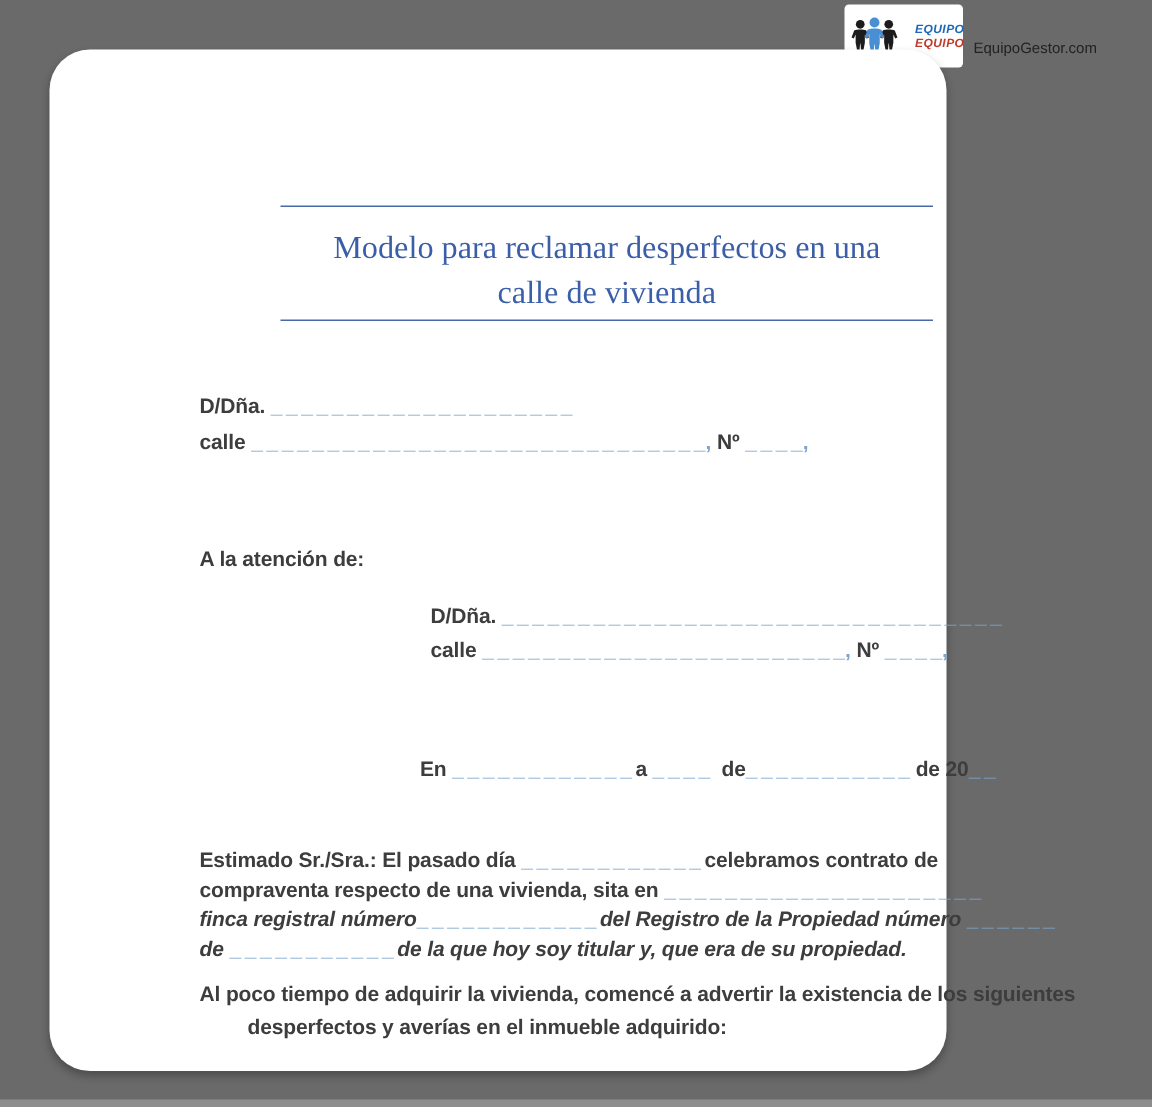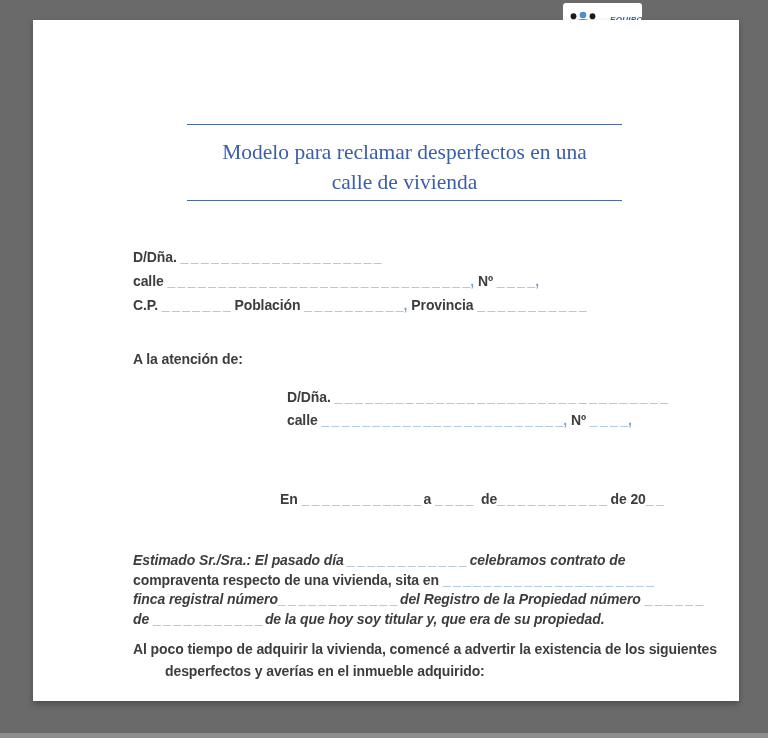--- a/index.html
+++ b/index.html
@@ -20,22 +20,22 @@
   .logo-text { display: flex; flex-direction: column; line-height: 9px;
     font-style: italic; font-weight: bold; font-size: 8px; letter-spacing: .3px; }
   .logo-equipo { color: var(--logo-blue, #1d67b8); }
   .logo-gestor { color: var(--logo-red, #c0392b); }
   .site-label {
     position: absolute; left: 649px; top: 20px; height: 26px; line-height: 26px;
     font-size: 10px; color: var(--site-text, #222222); cursor: pointer;
   }
   
   .page {
-    position: absolute; left: 33px; top: 20px; width: 706px; height: 681px;
-    background: #ffffff; box-shadow: 0 3px 6px rgba(0,0,0,.28);
+    position: absolute; left: 33px; top: 33px; width: 598px; height: 681px;
+    background: #ffffff; box-shadow: 0 3px 6px rgba(0,0,0,.28); border-radius: 27px;
   }
   .rule { position: absolute; left: 154px; width: 435px; height: 0;
     border-top: 1.4px solid var(--rule-blue, #4a69a8); }
   .rule-top { top: 104px; }
   .rule-bottom { top: 180px; }
   .doc-title {
     position: absolute; left: 154px; top: 117px; width: 435px; margin: 0;
     text-align: center; font-family: "Liberation Serif", "DejaVu Serif", serif;
     font-weight: normal; font-size: 21.5px; line-height: 30px;
     color: var(--title-blue, #3b5ea8);
@@ -48,21 +48,21 @@
   .dash { color: var(--dash-blue, #7ea6cd); word-spacing: -1.5px; letter-spacing: 0; }
   .bi { font-style: italic; }
   .sender-1 { left: 100px; top: 229px; }
   .sender-2 { left: 100px; top: 253px; }
   .sender-3 { left: 100px; top: 277px; }
   .attention { left: 100px; top: 331px; text-align: right; }
   .rec-1 { left: 254px; top: 369px; }
   .rec-2 { left: 254px; top: 392px; }
   .rec-3 { left: 257px; top: 415px; }
   .date-line { left: 247px; top: 471px; }
-  .p1-1 { left: 100px; top: 532px; font-style: italic; }
+  .p1-1 { left: 100px; top: 532px; }
   .p1-2 { left: 100px; top: 552px; }
   .p1-3 { left: 100px; top: 571px; }
   .p1-4 { left: 100px; top: 591px; }
   .p2-1 { left: 100px; top: 621px; }
   .p2-2 { left: 100px; top: 643px; margin-left: 32px; }
   .bottom-strip { position: absolute; left: 0; top: 733px; width: 768px; height: 5px;
     background: var(--strip-gray, #8d8d8d); }
 </style>
 </head>
 <body>
@@ -90,21 +90,20 @@
 
   <div class="rule rule-top"></div>
   <h1 class="doc-title">
     <span>Modelo para reclamar desperfectos en una</span><br>
     <span>calle de vivienda</span>
   </h1>
   <div class="rule rule-bottom"></div>
 
   <div class="line sender-1"><span>D/Dña. </span><span class="dash">_ _ _ _ _ _ _ _ _ _ _ _ _ _ _ _ _ _ _ _</span></div>
   <div class="line sender-2"><span>calle </span><span class="dash">_ _ _ _ _ _ _ _ _ _ _ _ _ _ _ _ _ _ _ _ _ _ _ _ _ _ _ _ _ _,</span><span> Nº </span><span class="dash">_ _ _ _,</span></div>
-  <div class="line sender-3"><span>C.P. </span><span class="dash">_ _ _ _ _ _ _</span><span> Población </span><span class="dash">_ _ _ _ _ _ _ _ _ _,</span><span> Provincia </span><span class="dash">_ _ _ _ _ _ _ _ _ _ _</span></div>
 
   <div class="line attention">A la atención de:</div>
 
   <div class="line rec-1"><span>D/Dña. </span><span class="dash">_ _ _ _ _ _ _ _ _ _ _ _ _ _ _ _ _ _ _ _ _ _ _ _ _ _ _ _ _ _ _ _ _</span></div>
   <div class="line rec-2"><span>calle </span><span class="dash">_ _ _ _ _ _ _ _ _ _ _ _ _ _ _ _ _ _ _ _ _ _ _ _,</span><span> Nº </span><span class="dash">_ _ _ _,</span></div>
 
   <div class="line date-line"><span>En </span><span class="dash">_ _ _ _ _ _ _ _ _ _ _ _ </span><span>a </span><span class="dash">_ _ _ _</span><span>  de</span><span class="dash">_ _ _ _ _ _ _ _ _ _ _</span><span> de 20</span><span class="dash">_ _</span></div>
 
   <div class="line p1-1"><span>Estimado Sr./Sra.: El pasado día </span><span class="dash">_ _ _ _ _ _ _ _ _ _ _ _ </span><span>celebramos contrato de</span></div>
   <div class="line p1-3"><span class="bi">finca registral número</span><span class="dash">_ _ _ _ _ _ _ _ _ _ _ _ </span><span class="bi">del Registro de la Propiedad número </span><span class="dash">_ _ _ _ _ _</span></div>

